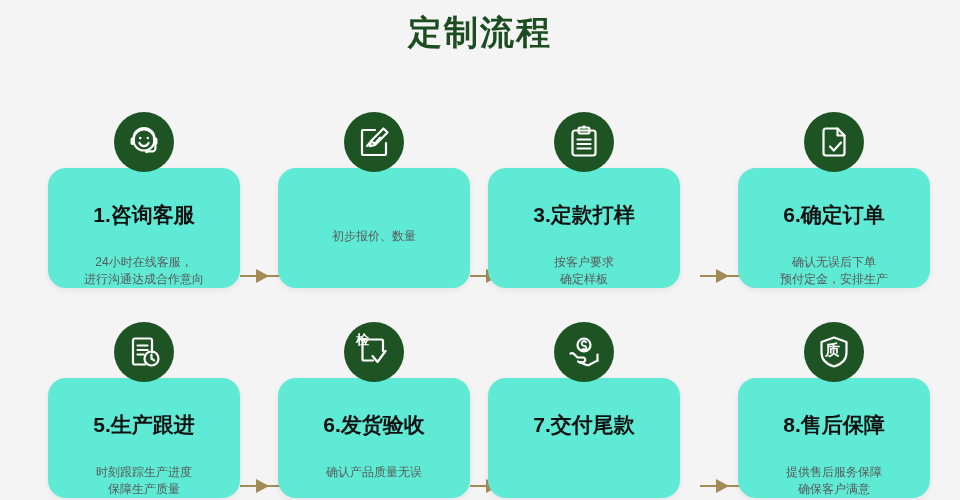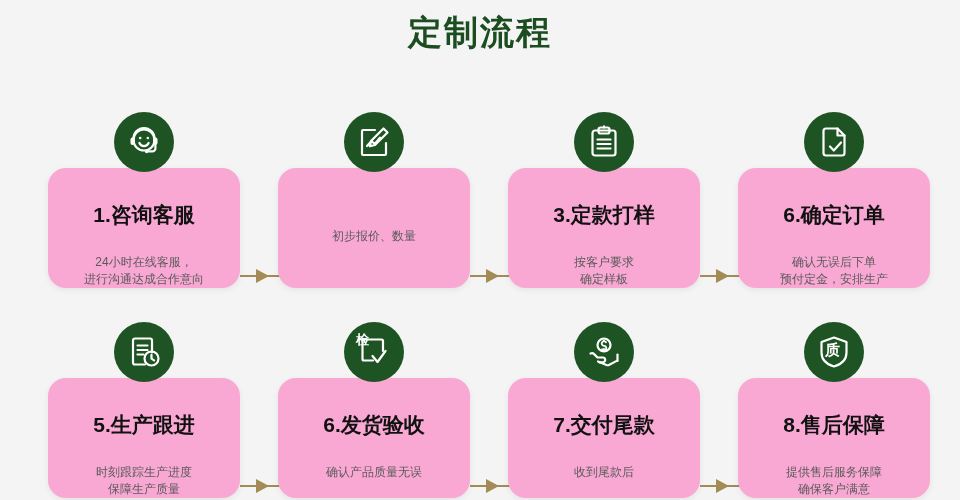--- a/index.html
+++ b/index.html
@@ -46,30 +46,30 @@
 
   
   .step {
     position: absolute;
     top: 0;
     width: 192px;
     height: 180px;
   }
   .step.c1 { left: 48px; }
   .step.c2 { left: 278px; }
-  .step.c3 { left: 508px; }
+  .step.c3 { left: 488px; }
   .step.c4 { left: 738px; }
 
   .card {
     position: absolute;
     top: 56px;
     left: 0;
     width: 192px;
     height: 120px;
-    background: #f9a8d4;
+    background: #5eead4;
     border-radius: 18px;
     box-shadow: 0 2px 6px rgba(0,0,0,0.07);
     box-sizing: border-box;
     padding-top: 34px;
     text-align: center;
   }
 
   .icon-badge {
     position: absolute;
     top: 0;
@@ -295,21 +295,20 @@
           <path d="M19 6.3 a2.3 2.3 0 1 0 -2 3.5 a2.3 2.3 0 1 1 -2 3.4" stroke-width="1.8"></path>
           <path d="M17 4.2 v1.3 M17 12.6 v1.3" stroke-width="1.6"></path>
           <path d="M3.5 17.5 a3 3 0 0 1 3.6 0.6 l3.4 3.4 h5.3 a2.4 2.4 0 0 1 0 4.8 h-3.6"></path>
           <path d="M11 25.4 l8.5 3.6 a3 3 0 0 0 2.4 0 l8.3 -4.4"></path>
           <path d="M30.5 18.5 v6.5"></path>
         </svg>
       </div>
       <div class="card">
         <div class="step-title">7.交付尾款</div>
         <div class="step-desc">
-          <div>收到尾款后</div>
         </div>
       </div>
     </div>
 
     <div class="arrow a3">
       <div class="shaft"></div>
       <div class="head"></div>
     </div>
 
     <div class="step c4">

